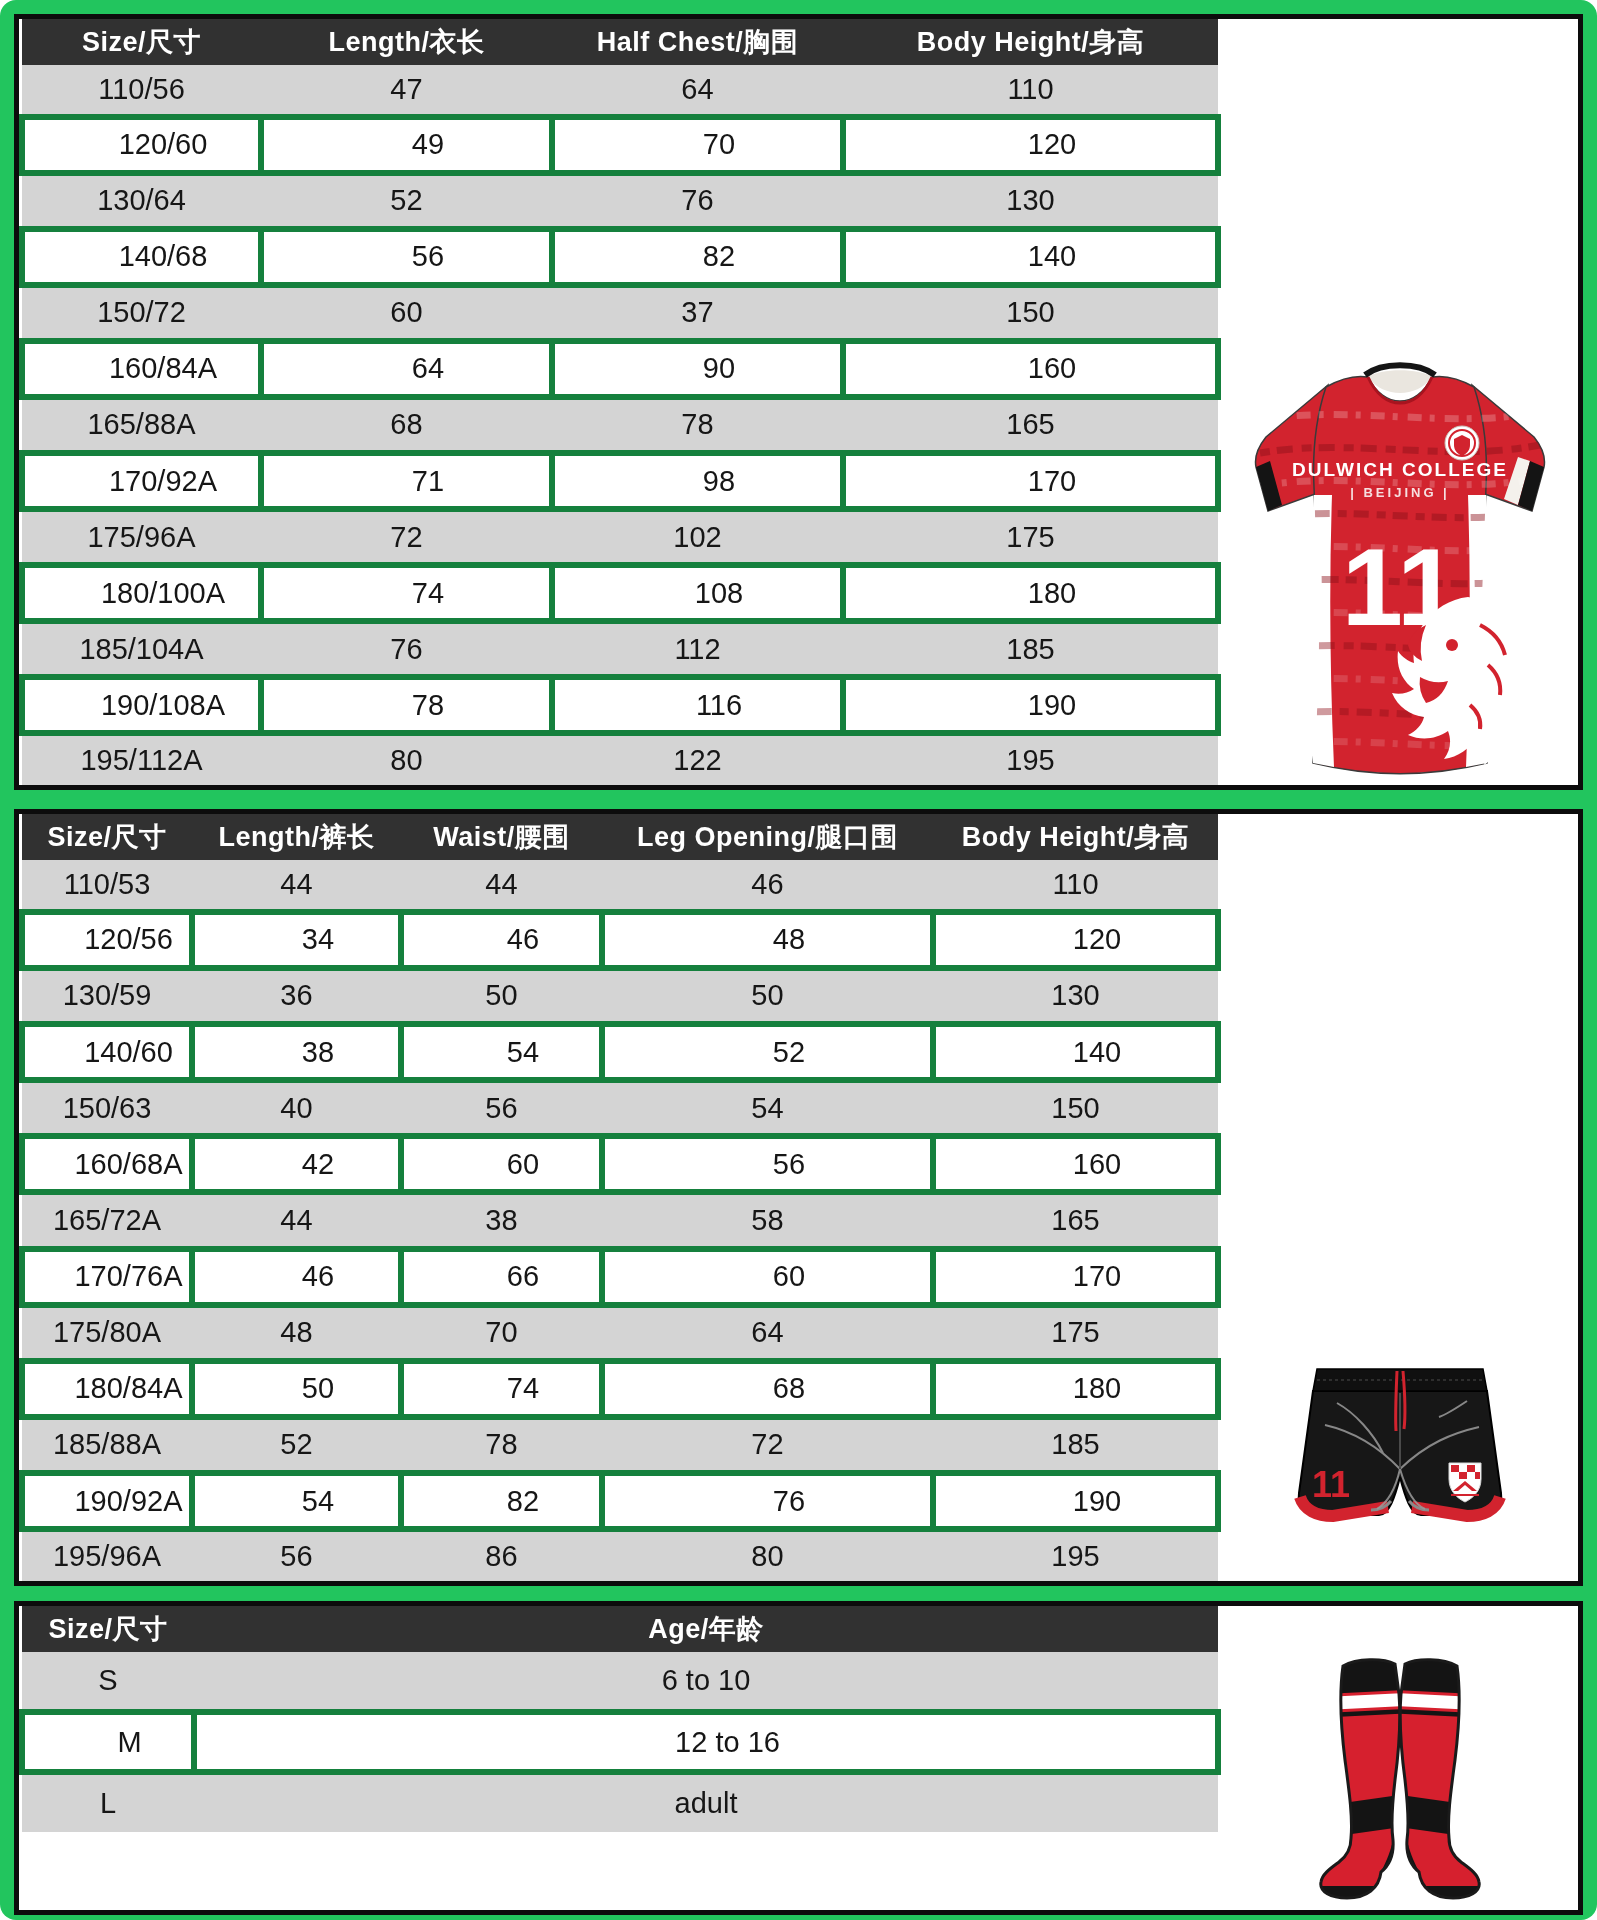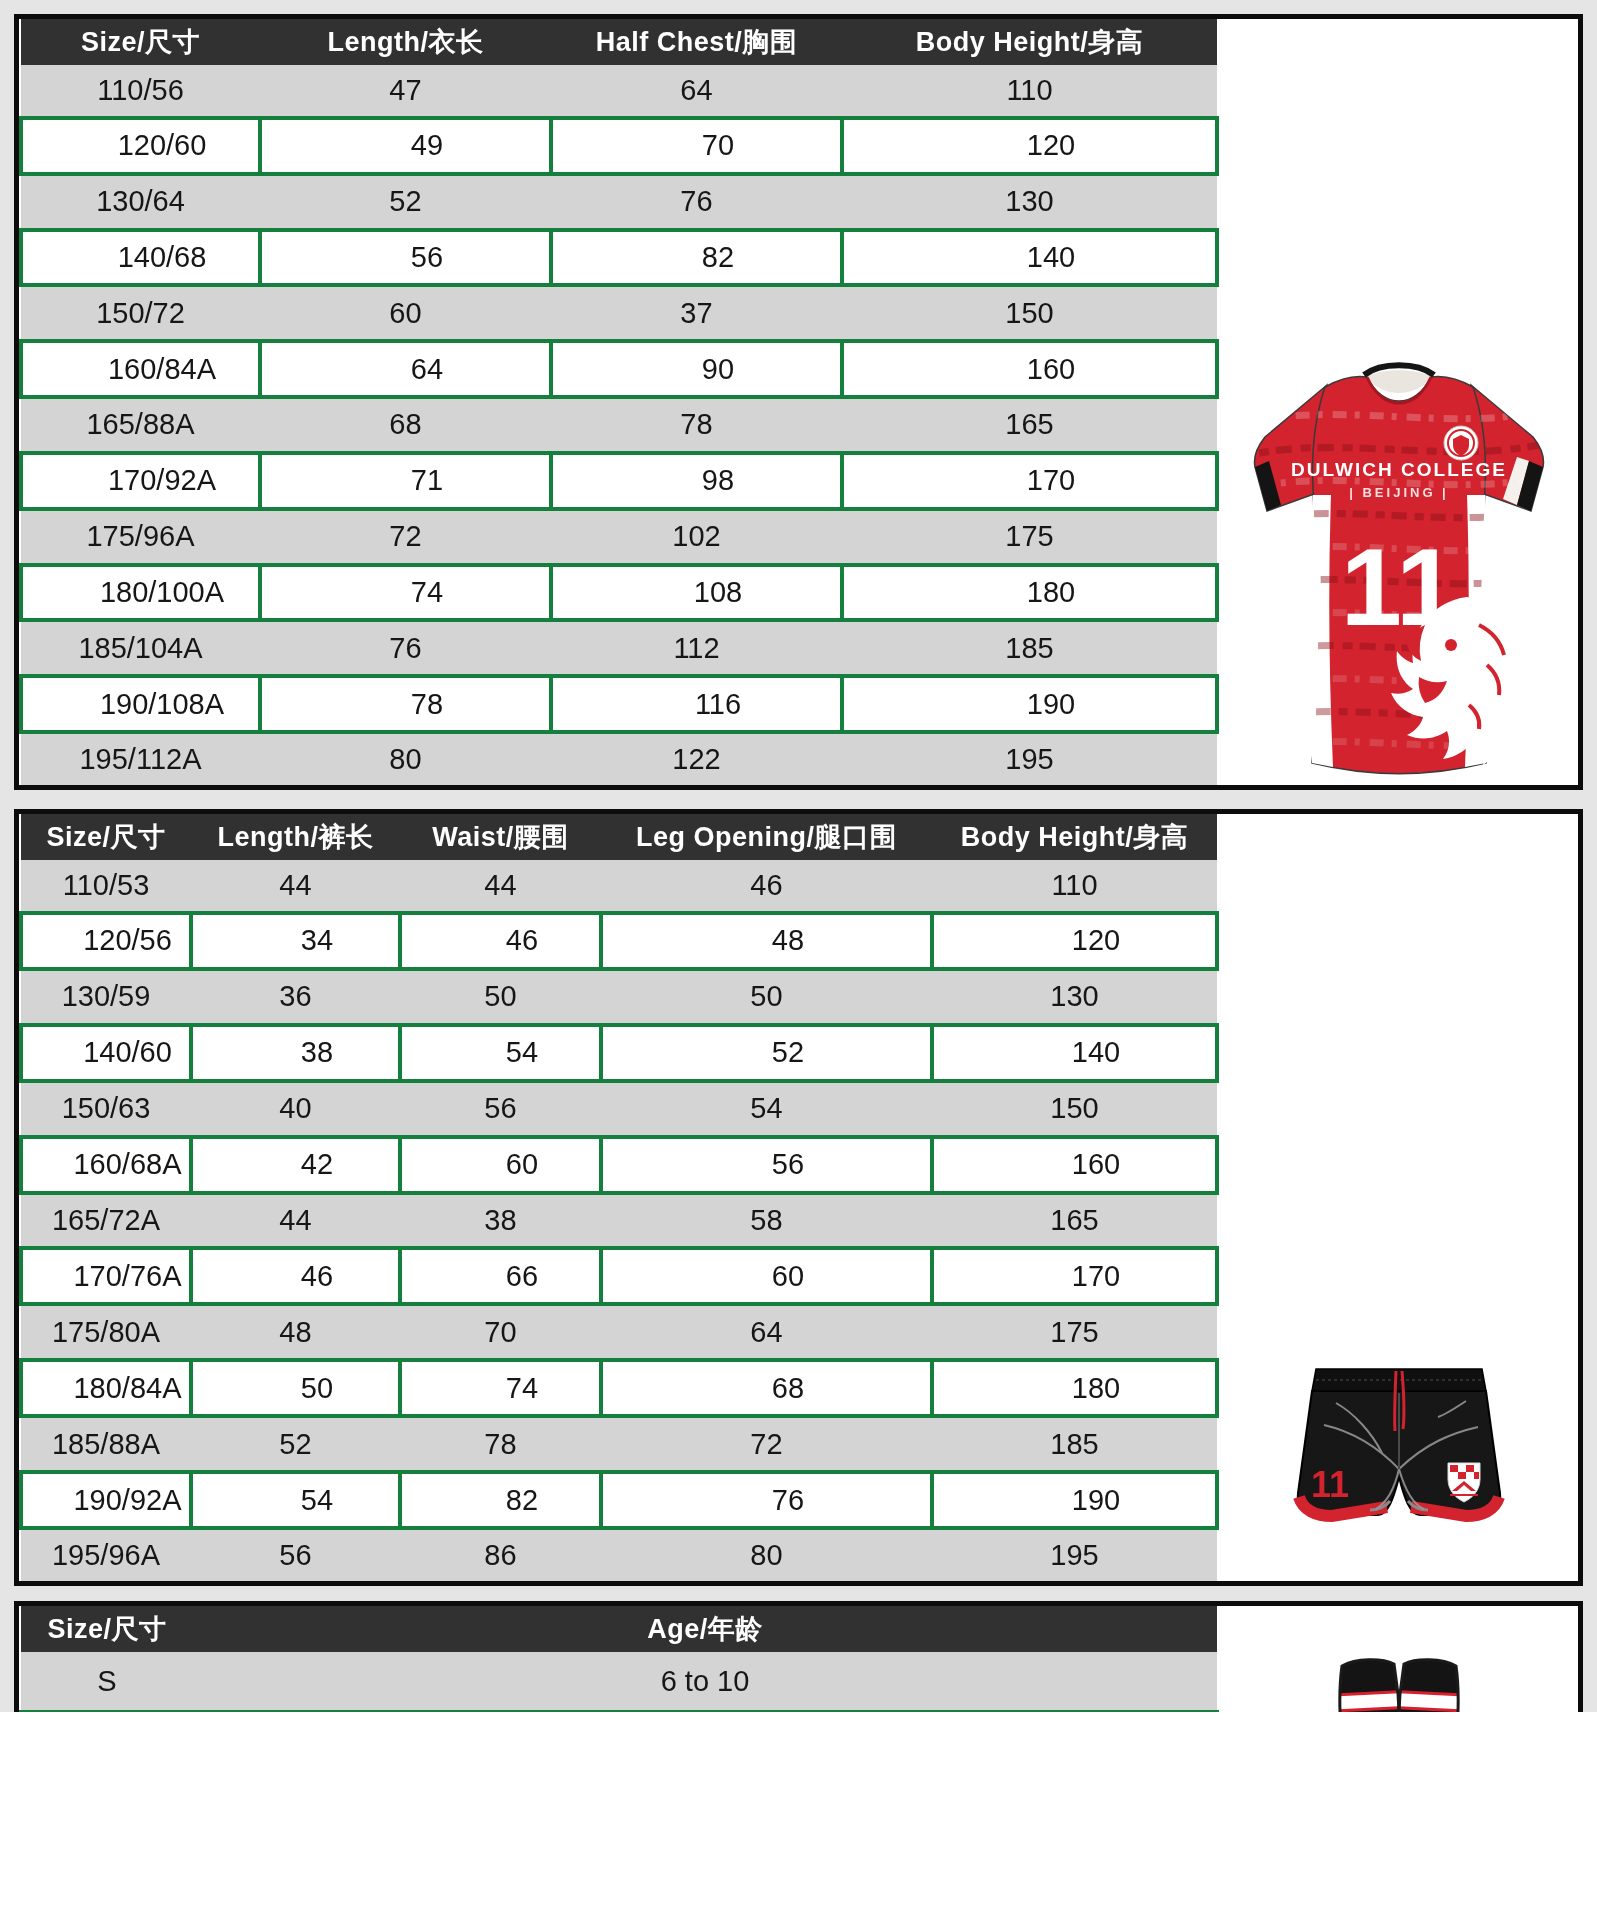--- a/index.html
+++ b/index.html
@@ -1,18 +1,19 @@
 <!DOCTYPE html>
 <html><head>
 <meta charset="utf-8">
 <style>
   html,body{margin:0;padding:0;background:#ffffff;}
   #canvas{
-    position:relative;width:1597px;height:1712px;background:#e5e5e5;
+    position:relative;width:1597px;height:1920px;background:#22c55e;
     font-family:"Liberation Sans","DejaVu Sans",sans-serif;
+    border-radius:16px;
   }
   .section{
     position:absolute;left:14px;width:1569px;box-sizing:border-box;
     border:5px solid #0c0c0c;background:#ffffff;display:flex;align-items:stretch;
   }
   #section-shirt{top:14px;height:776px;}
   #section-shorts{top:809px;height:777px;}
   #section-socks{top:1601px;height:314px;}
   .size-table{
     border-collapse:collapse;table-layout:fixed;width:1196px;flex:0 0 auto;
@@ -22,21 +23,21 @@
   #section-socks .size-table{height:auto;align-self:flex-start;}
   #section-socks .size-table tbody tr{height:60px;}
   .size-table th{
     background:#313131;color:#ffffff;font-weight:bold;font-size:27px;
     height:46px;text-align:center;padding:0;letter-spacing:0.5px;
   }
   .size-table td{
     text-align:center;vertical-align:middle;font-size:29px;color:#161616;padding:0;
   }
   .size-table tr.g td{background:#d4d4d4;}
-  .size-table tr.w td{background:#ffffff;border:4px solid #15803d;padding-left:43px;}
+  .size-table tr.w td{background:#ffffff;border:6px solid #15803d;padding-left:43px;}
   .art{
     flex:1 1 auto;display:flex;align-items:flex-end;justify-content:center;overflow:hidden;
   }
   svg text{font-family:"Liberation Sans","DejaVu Sans",sans-serif;}
 </style>
 </head>
 <body>
 
 <div id="canvas">
 

